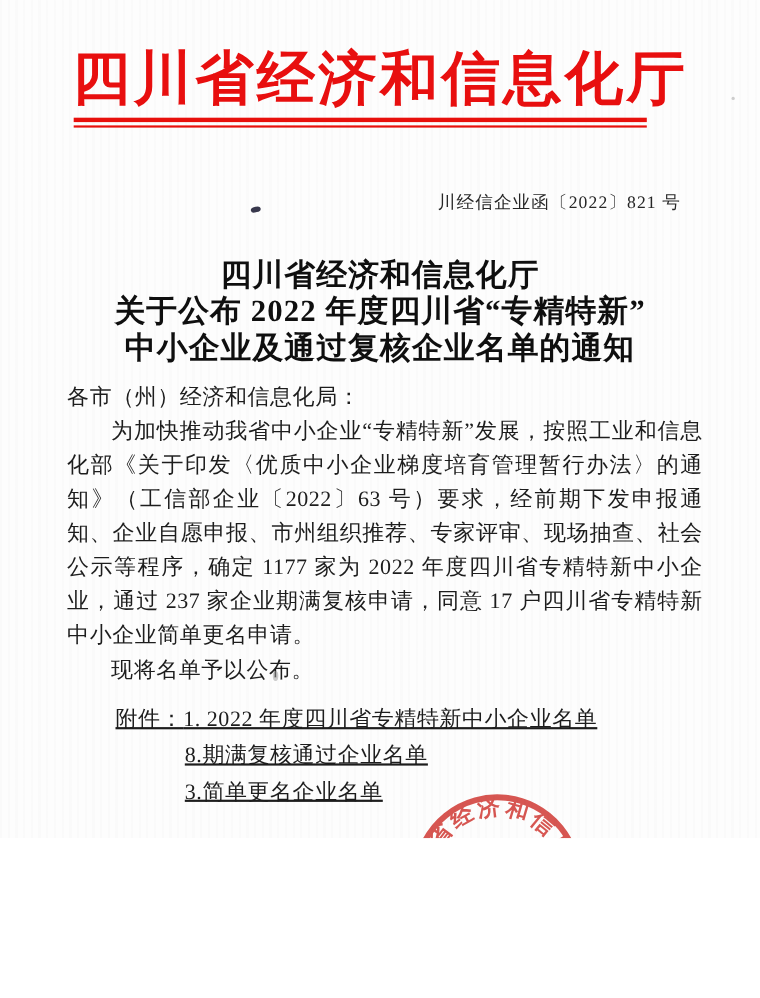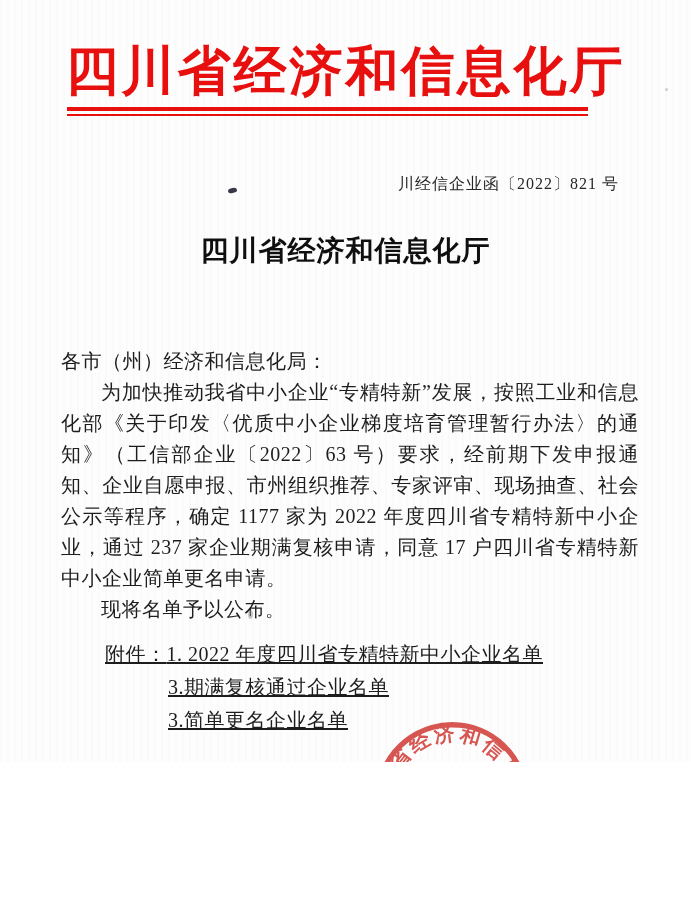--- a/index.html
+++ b/index.html
@@ -97,32 +97,34 @@
 
 <div class="page">
 
   <div class="agency-header">四川省经济和信息化厅</div>
   <div class="header-rule"></div>
 
   <div class="doc-number">川经信企业函〔2022〕821 号</div>
 
   <div class="title-block">
     <div>四川省经济和信息化厅</div>
+    <div>关于公布 2022 年度四川省“专精特新”</div>
+    <div>中小企业及通过复核企业名单的通知</div>
   </div>
 
   <div class="body-block">
     <div class="salutation">各市（州）经济和信息化局：</div>
     <p class="para">为加快推动我省中小企业“专精特新”发展，按照工业和信息化部《关于印发〈优质中小企业梯度培育管理暂行办法〉的通知》（工信部企业〔2022〕63 号）要求，经前期下发申报通知、企业自愿申报、市州组织推荐、专家评审、现场抽查、社会公示等程序，确定 1177 家为 2022 年度四川省专精特新中小企业，通过 237 家企业期满复核申请，同意 17 户四川省专精特新中小企业简单更名申请。</p>
     <p class="para">现将名单予以公布。</p>
 
     <div class="attachments">
       <div class="attach-first">
         <span>附件：</span><span>1. 2022 年度四川省专精特新中小企业名单</span>
       </div>
-      <div class="attach-item">3.期满复核通过企业名单</div>
+      <div class="attach-item">8.期满复核通过企业名单</div>
       <div class="attach-item">3.简单更名企业名单</div>
     </div>
   </div>
 
   <div class="sig-agency">四川省经济和信息化厅</div>
   <div class="sig-date">2022 年 11 月 8 日</div>
 
   <div class="footer-rule"></div>
 
   <svg class="seal" viewBox="0 0 170 170">

